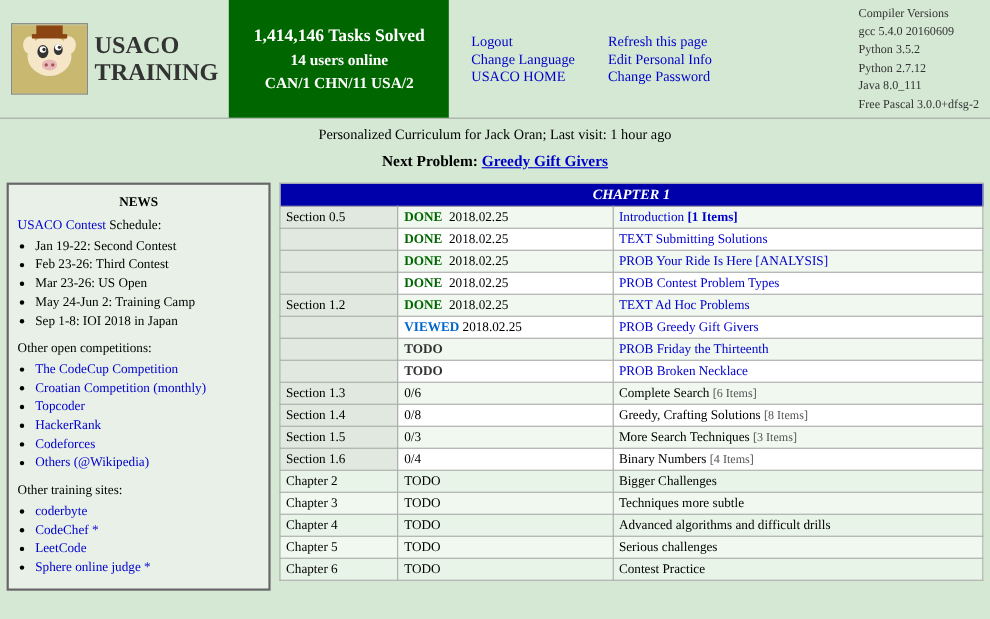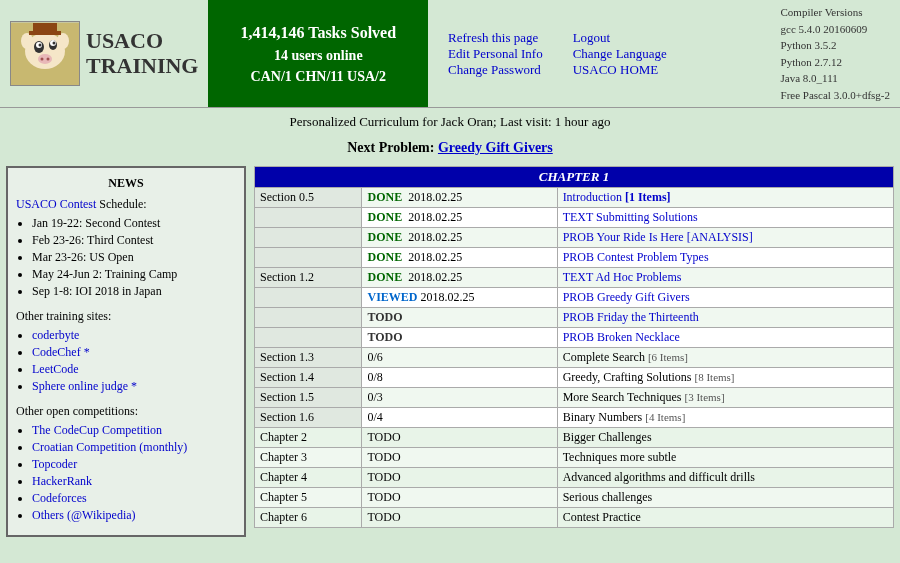--- a/index.html
+++ b/index.html
@@ -3,21 +3,21 @@
   <meta charset="utf-8">
   <style>
     * { margin: 0; padding: 0; box-sizing: border-box; }
     body { font-family: Times New Roman, serif; font-size: 13px; background: #d4e8d4; width: 900px; }
     
     
     .header { display: flex; align-items: stretch; background: #d4e8d4; border-bottom: 1px solid #999; }
     .logo-area { display: flex; align-items: center; padding: 6px 10px; gap: 6px; }
     .logo-img { width: 70px; height: 65px; background: #c8c8a0; border: 1px solid #888; display: flex; align-items: center; justify-content: center; font-size: 10px; color: #333; }
     .usaco-title { font-size: 22px; font-weight: bold; color: #333; line-height: 1.1; }
-    .tasks-box { background: #006600; color: white; padding: 6px 32px; display: flex; flex-direction: column; align-items: center; justify-content: center; font-weight: bold; font-size: 14px; line-height: 1.5; min-width: 200px; }
+    .tasks-box { background: #006600; color: white; padding: 6px 12px; display: flex; flex-direction: column; align-items: center; justify-content: center; font-weight: bold; font-size: 14px; line-height: 1.5; min-width: 200px; }
     .tasks-count { font-size: 16px; }
     .nav-links { display: flex; flex-direction: column; justify-content: center; padding: 4px 20px; gap: 2px; }
     .nav-links a { color: #0000cc; text-decoration: none; font-size: 13px; display: block; }
     .nav-col { display: flex; gap: 30px; }
     .compiler-info { margin-left: auto; padding: 4px 10px; font-size: 11px; color: #333; line-height: 1.5; }
     
     
     .personal-line { text-align: center; padding: 6px; font-size: 13px; background: #d4e8d4; }
     
     
@@ -90,28 +90,28 @@
 
   <div class="tasks-box">
     <div class="tasks-count">1,414,146 Tasks Solved</div>
     <div>14 users online</div>
     <div>CAN/1 CHN/11 USA/2</div>
   </div>
 
   <div class="nav-links">
     <div class="nav-col">
       <div>
+        <a href="#">Logout</a>
+        <a href="#">Change Language</a>
+        <a href="#">USACO HOME</a>
+      </div>
+      <div>
         <a href="#">Refresh this page</a>
         <a href="#">Edit Personal Info</a>
         <a href="#">Change Password</a>
-      </div>
-      <div>
-        <a href="#">Logout</a>
-        <a href="#">Change Language</a>
-        <a href="#">USACO HOME</a>
       </div>
     </div>
   </div>
 
   <div class="compiler-info">
     <div>Compiler Versions</div>
     <div>gcc 5.4.0 20160609</div>
     <div>Python 3.5.2</div>
     <div>Python 2.7.12</div>
     <div>Java 8.0_111</div>
@@ -133,42 +133,42 @@
     <div>
       <a href="#">USACO Contest</a><span> Schedule:</span>
     </div>
     <ul>
       <li><span>Jan 19-22: Second Contest</span></li>
       <li><span>Feb 23-26: Third Contest</span></li>
       <li><span>Mar 23-26: US Open</span></li>
       <li><span>May 24-Jun 2: Training Camp</span></li>
       <li><span>Sep 1-8: IOI 2018 in Japan</span></li>
     </ul>
-
-    <div class="sidebar-section">
-      <div>Other training sites:</div>
-      <ul>
-        <li><a href="#">coderbyte</a></li>
-        <li><a href="#">CodeChef *</a></li>
-        <li><a href="#">LeetCode</a></li>
-        <li><a href="#">Sphere online judge *</a></li>
-      </ul>
-    </div>
 
     <div class="sidebar-section">
       <div>Other open competitions:</div>
       <ul>
         <li><a href="#">The CodeCup Competition</a></li>
         <li><a href="#">Croatian Competition (monthly)</a></li>
         <li><a href="#">Topcoder</a></li>
         <li><a href="#">HackerRank</a></li>
         <li><a href="#">Codeforces</a></li>
         <li><a href="#">Others (@Wikipedia)</a></li>
       </ul>
     </div>
+
+    <div class="sidebar-section">
+      <div>Other training sites:</div>
+      <ul>
+        <li><a href="#">coderbyte</a></li>
+        <li><a href="#">CodeChef *</a></li>
+        <li><a href="#">LeetCode</a></li>
+        <li><a href="#">Sphere online judge *</a></li>
+      </ul>
+    </div>
   </div>
 
   <div class="chapter-area">
     <table class="chapter-table">
       <tbody>
           <tr>
         <td colspan="3" class="chapter-header">CHAPTER 1</td>
       </tr>
 
       <tr>

